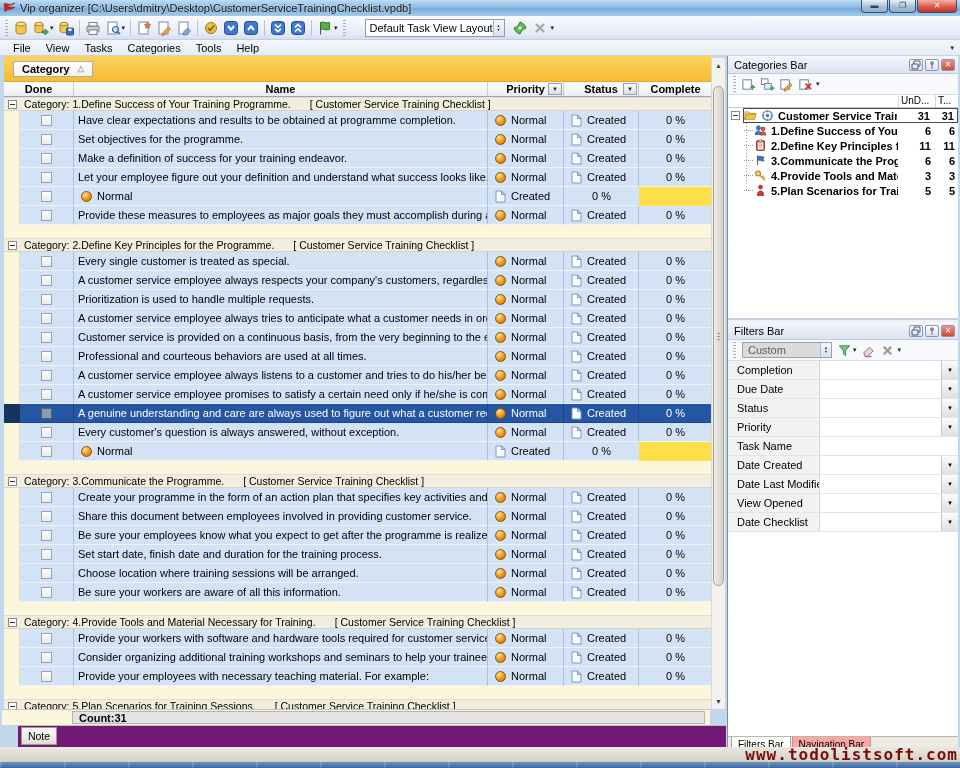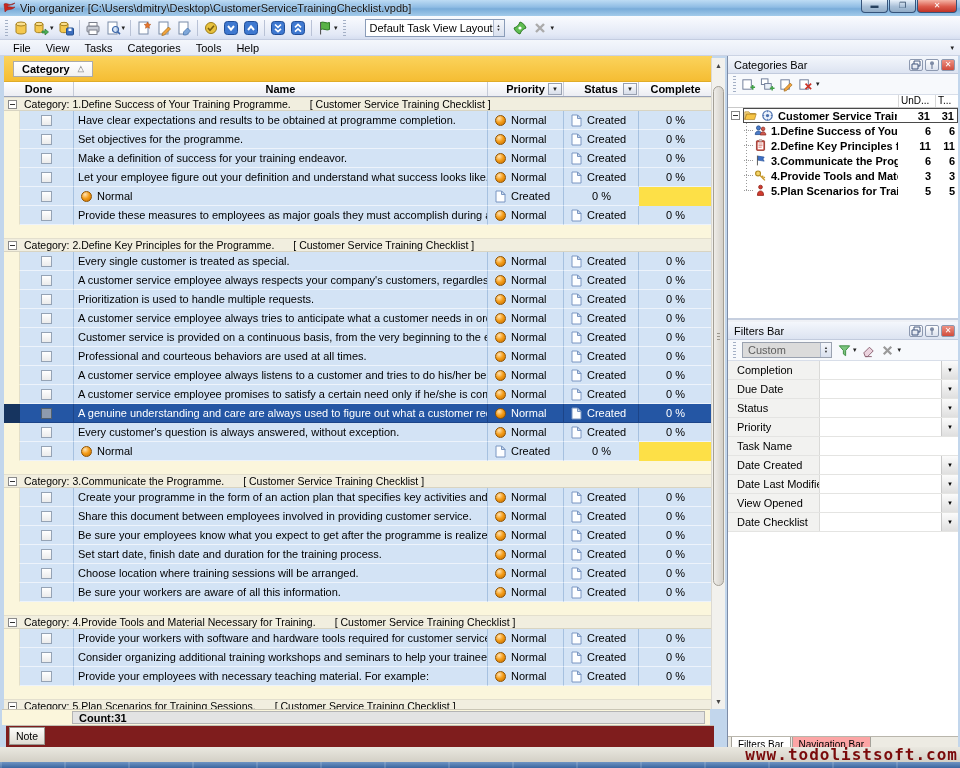--- a/index.html
+++ b/index.html
@@ -68,21 +68,21 @@
   .pri-ball { width:11px; height:11px; border-radius:50%; flex:none;
     background:radial-gradient(circle at 35% 28%, #FFE2B2, #F49C17 48%, #C36B00); border:1px solid #8F5200; }
   .sic svg { width:11px; height:13px; display:block; }
   .trow.sel .c { background:#2456A4; color:#fff; border-right-color:#1C4488; border-bottom-color:#1C4488; }
   .trow.sel .c-ind { background:#16345F; border-color:#16345F; }
   .trow.sel .checkbox { background:#8E9BAE; border-color:#51606F; }
   .ggap { height:13px; background:#FBF6DC; }
   .count-row { position:absolute; left:2px; top:709px; width:708px; height:16px; background:#FBF6DC; border-top:1px solid #C9C5B4; }
   .count-cell { position:absolute; left:70px; right:5px; top:1px; bottom:1px; background:#E3E3E3; border:1px solid #B4B4B4;
     display:flex; align-items:center; padding-left:6px; font-weight:bold; }
-  .note-strip { position:absolute; left:6px; top:725px; width:708px; height:22px; background:#7f1d1d; border-top:1px solid #C2BFB4; }
+  .note-strip { position:absolute; left:18px; top:725px; width:708px; height:22px; background:#701a75; border-top:1px solid #C2BFB4; }
   .note-tab { position:absolute; left:3px; top:1px; width:36px; height:18px; background:linear-gradient(#FDFDFB,#E0DDD4);
     border:1px solid #9A9891; display:flex; align-items:center; justify-content:center; font-size:10.5px; }
 
   
   .vscroll { position:absolute; left:711px; top:58px; width:14px; height:651px; background:#F2F1ED; border-left:1px solid #DCD9D2; }
   .vs-btn { height:15px; text-align:center; font-size:7px; color:#444; line-height:15px; }
   .vs-btn.down { position:absolute; bottom:0; left:0; right:0; }
   .vs-thumb { position:absolute; left:1px; right:1px; top:28px; height:500px; border:1px solid #A39F96; border-radius:6px;
     background:linear-gradient(90deg,#EFEDE9,#D3CFC8); }
   .vs-grip { position:absolute; left:3px; right:3px; top:246px; height:8px;

